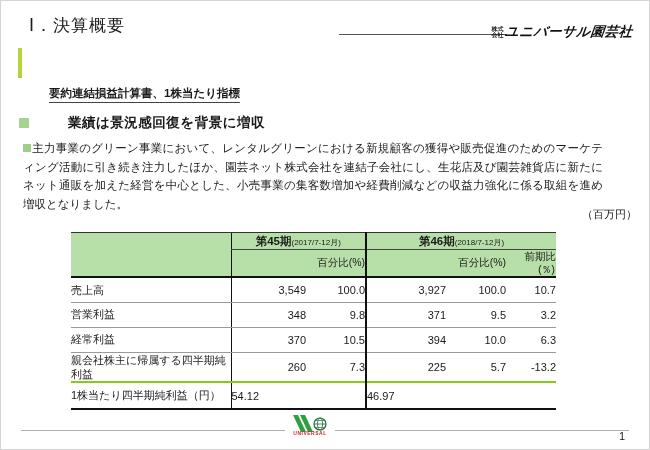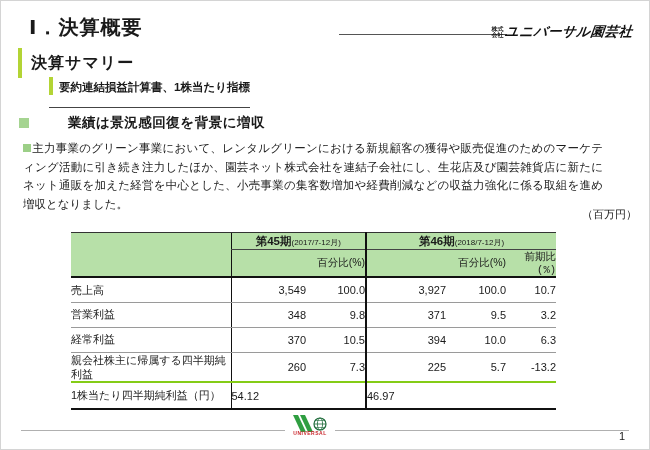--- a/index.html
+++ b/index.html
@@ -3,31 +3,31 @@
 <meta charset="utf-8">
 <style>
   * { margin:0; padding:0; box-sizing:border-box; }
   html,body { background:#e8e8e8; }
   body { font-family:"Liberation Sans","DejaVu Sans",sans-serif; color:#1a1a1a; }
   .slide {
     position:relative; width:650px; height:450px; background:#ffffff;
     border:1px solid #d4d4d4; overflow:hidden; margin:0 auto;
   }
   
-  .title { position:absolute; left:28px; top:13px; font-size:20px; font-weight:bold; letter-spacing:1px; }
+  .title { position:absolute; left:28px; top:13px; font-size:17px; font-weight:normal; letter-spacing:1px; }
   .header-rule { position:absolute; left:338px; top:33px; width:168px; height:0; border-top:1px solid #555; }
   .corp-logo { position:absolute; right:16px; top:22px; display:flex; align-items:center; gap:2px; }
   .corp-prefix { display:flex; flex-direction:column; font-size:6px; line-height:6px; font-weight:bold; color:#111; }
   .corp-name { font-size:13.5px; font-weight:900; font-style:italic; letter-spacing:0.5px; color:#111; transform:skewX(-6deg); }
   .subtitle-row { position:absolute; left:17px; top:47px; display:flex; align-items:center; }
   .vbar { width:4px; background:#b3d435; }
   .vbar.big { height:30px; margin-right:9px; }
   .subtitle { font-size:16px; font-weight:bold; letter-spacing:1px; }
-  .sublabel-row { position:absolute; left:48px; top:76px; display:flex; align-items:stretch;
-                  border-bottom:1px solid #444; padding-bottom:12px; }
+  .sublabel-row { position:absolute; left:48px; top:82px; display:flex; align-items:stretch;
+                  border-bottom:1px solid #444; padding-bottom:1px;flex-direction:column; }
   .vbar.small { margin-right:6px; }
   .sublabel { font-size:11.5px; font-weight:bold; padding-top:3px; }
   
   .hl-heading-row { position:absolute; left:18px; top:113px; display:flex; align-items:center;gap:32px; }
   .sq { width:10px; height:10px; background:#a5d491; margin-right:7px; flex:0 0 auto; }
   .hl-heading { font-size:13.5px; font-weight:bold; letter-spacing:0.5px; }
   .hl-body { position:absolute; left:22px; top:138px; width:580px; font-size:11.5px; line-height:1.63; text-align:justify; }
   .sq-inline { display:inline-block; width:8px; height:8px; background:#9ccf87; margin-right:1px; }
   
   .unit { position:absolute; right:12px; top:206px; font-size:11px; }
@@ -70,21 +70,20 @@
   <div class="corp-logo">
     <span class="corp-prefix">
       <span>株式</span>
       <span>会社</span>
     </span>
     <span class="corp-name">ユニバーサル園芸社</span>
   </div>
 
   <div class="subtitle-row">
     <span class="vbar big"></span>
-    <span class="subtitle">決算サマリー</span>
   </div>
 
   <div class="sublabel-row">
     <span class="vbar small"></span>
     <span class="sublabel">要約連結損益計算書、1株当たり指標</span>
   </div>
 
   <div class="hl-heading-row">
     <span class="sq"></span>
     <span class="hl-heading">業績は景況感回復を背景に増収</span>

